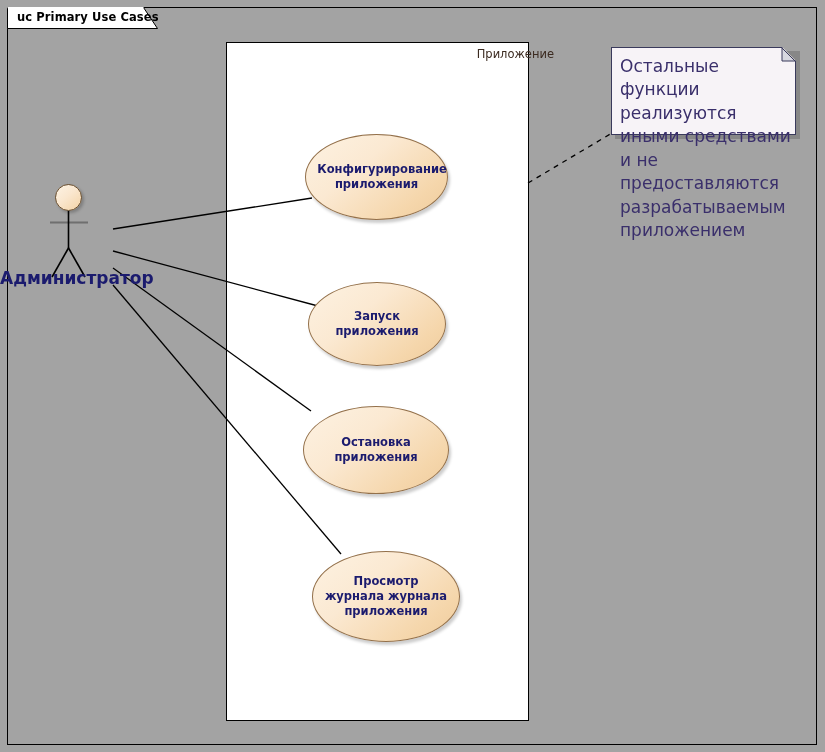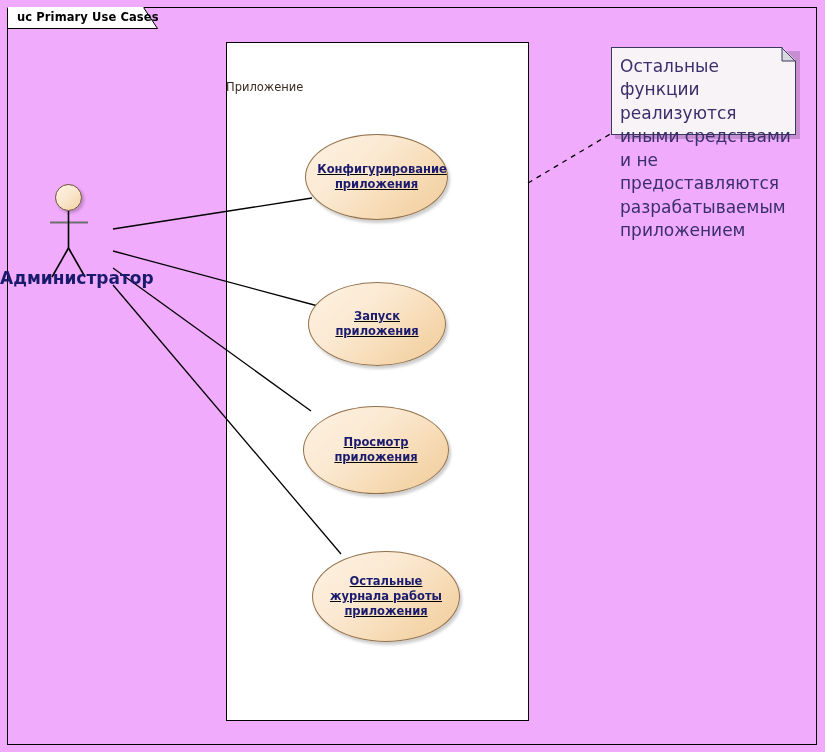--- a/index.html
+++ b/index.html
@@ -7,21 +7,21 @@
     padding: 0;
     background: #ffffff;
   }
   body {
     font-family: "DejaVu Sans", sans-serif;
   }
   #canvas {
     position: relative;
     width: 825px;
     height: 752px;
-    background: #f0abfc;
+    background: #a3a3a3;
     overflow: hidden;
   }
 
   
   .frame {
     position: absolute;
     left: 7px;
     top: 7px;
     width: 810px;
     height: 738px;
@@ -53,39 +53,37 @@
     height: 679px;
     border: 1px solid #000000;
     box-sizing: border-box;
     background: #ffffff;
   }
   .boundary-label {
     position: absolute;
     left: 226px;
     top: 47px;
     width: 328px;
-    text-align: left;
+    text-align: right;
     font-size: 11.5px;
     color: #3b2a20;
     font-family: "DejaVu Sans", sans-serif;
-    margin-top: 33px;
   }
 
   
   .usecase {
     position: absolute;
     border-radius: 50%;
     border: 1px solid #93704a;
     box-sizing: border-box;
     background: linear-gradient(140deg, #fdf2e2 0%, #fbe9d2 38%, #f5d6ab 78%, #eecb9c 100%);
     box-shadow: 2px 3px 3px rgba(0,0,0,0.20);
     display: flex;
     align-items: center;
     justify-content: center;
-    text-decoration: underline;
   }
   .usecase-label {
     font-size: 11.5px;
     font-weight: bold;
     color: #1b1b6e;
     text-align: center;
     line-height: 1.28;
     width: 84%;
     font-family: "DejaVu Sans", sans-serif;
   }
@@ -202,25 +200,25 @@
 
   <div class="usecase" style="left:305px; top:134px; width:143px; height:86px;">
     <div class="usecase-label">Конфигурирование приложения</div>
   </div>
 
   <div class="usecase" style="left:308px; top:282px; width:138px; height:84px;">
     <div class="usecase-label">Запуск приложения</div>
   </div>
 
   <div class="usecase" style="left:303px; top:406px; width:146px; height:88px;">
-    <div class="usecase-label">Просмотр приложения</div>
+    <div class="usecase-label">Остановка приложения</div>
   </div>
 
   <div class="usecase" style="left:312px; top:551px; width:148px; height:91px;">
-    <div class="usecase-label">Остальные журнала работы приложения</div>
+    <div class="usecase-label">Просмотр журнала журнала приложения</div>
   </div>
 
   <div class="note-shadow"></div>
   <div class="note">
     <div class="note-body"></div>
     <svg width="185" height="88" style="position:absolute;left:0;top:0;">
       <polygon points="171,1 184,14 171,14" fill="#d8d8e0" stroke="#3a3a5c" stroke-width="1"></polygon>
     </svg>
     <div class="note-text">Остальные функции реализуются иными средствами и не предоставляются разрабатываемым приложением</div>
   </div>

